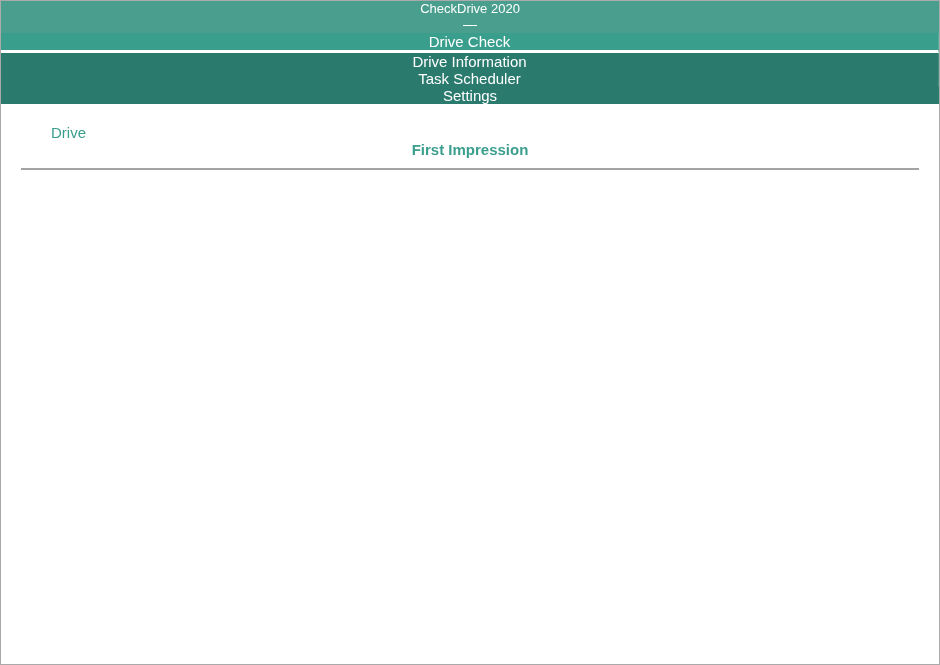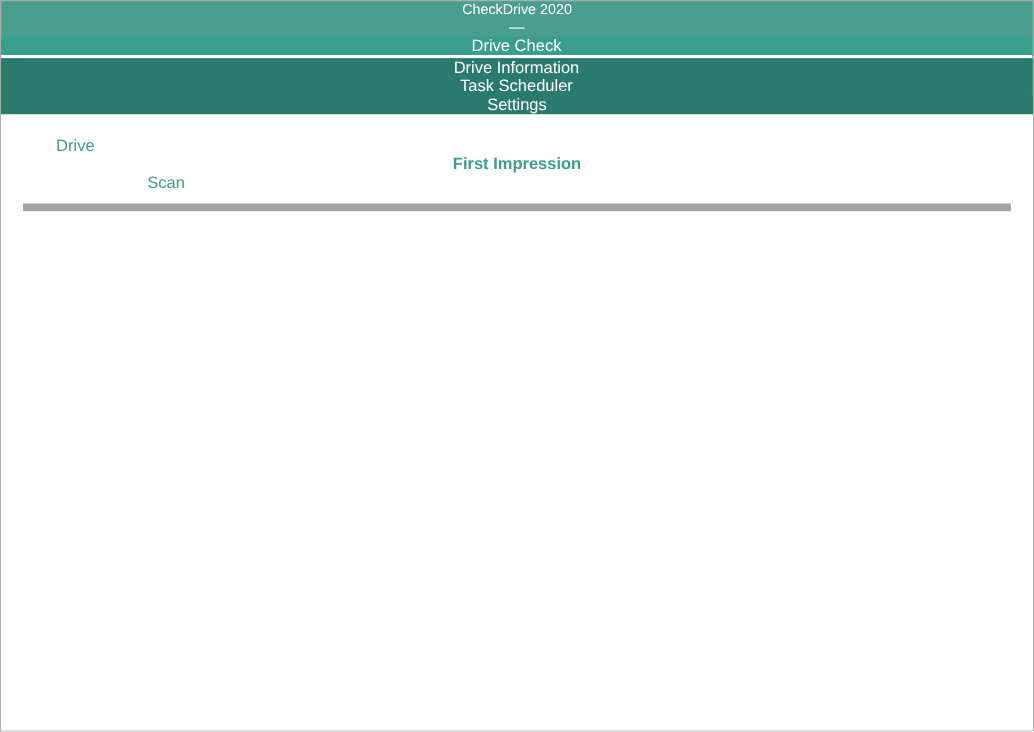--- a/index.html
+++ b/index.html
@@ -101,21 +101,21 @@
       background: #ffffff;
       display: flex;
       flex-direction: column;
       padding: 0;
       position: relative;
     }
 
     .table-header {
       display: flex;
       padding: 20px 30px 10px 30px;
-      border-bottom: 7px solid #a3a3a3;
+      border-bottom: 2px solid #a3a3a3;
       margin: 0 20px;
     }
 
     .col-drive {
       width: 200px;
       color: #3a9e8d;
       font-size: 15px;
       font-weight: 500;
       text-align: left;
     }
@@ -185,21 +185,20 @@
     <div class="tab">
       <span>Settings</span>
     </div>
   </div>
 
   <div class="content-area">
 
     <div class="table-header">
       <div class="col-drive">Drive</div>
       <div class="col-first-impression">First Impression</div>
-      <div class="col-scan">Scan</div>
     </div>
 
     <div class="table-body"></div>
 
 
   </div>
 
 </div>
 
 </body></html>

